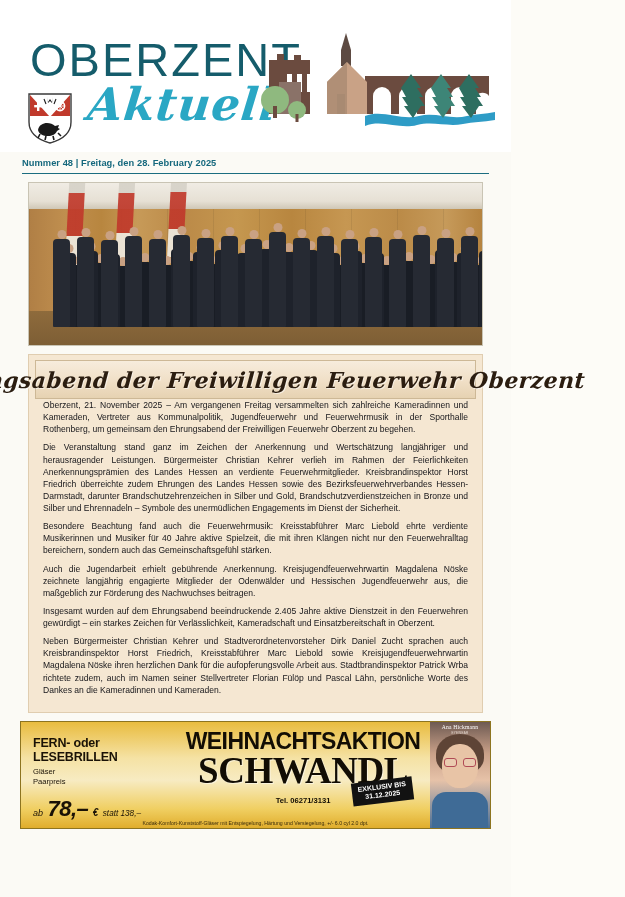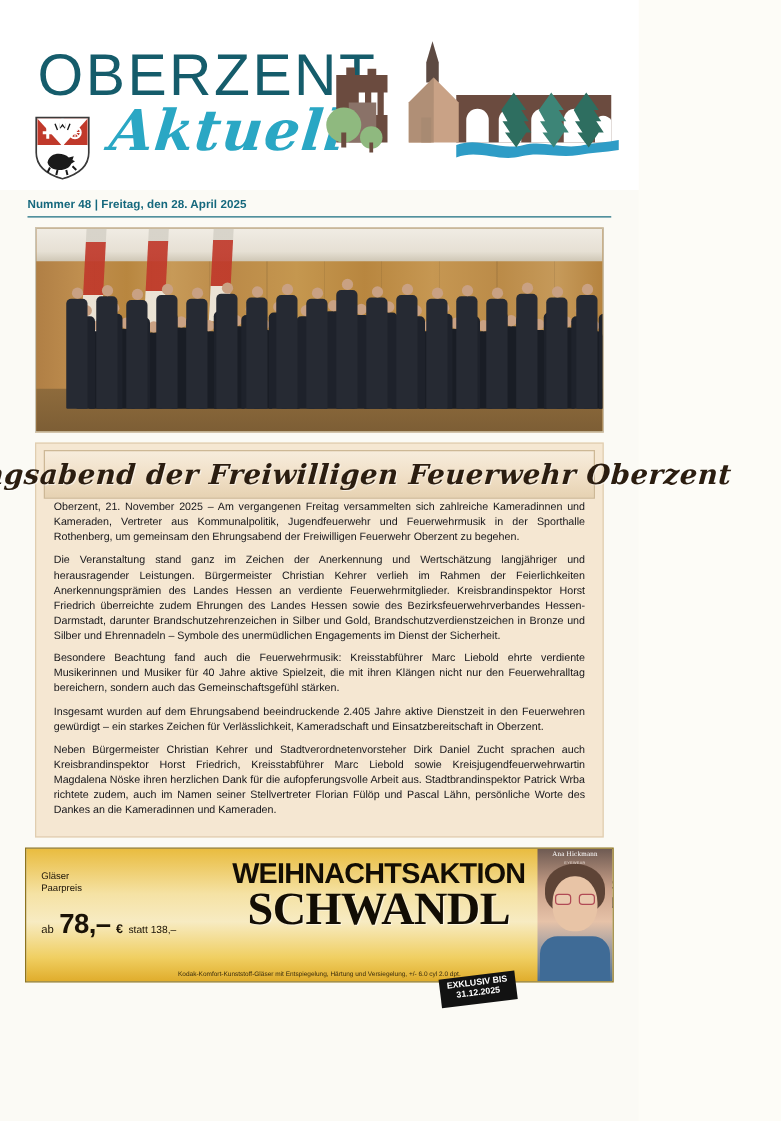--- a/index.html
+++ b/index.html
@@ -232,20 +232,21 @@
     letter-spacing: -0.2px;
   }
   .ad-sub {
     font-size: 7.6px;
     line-height: 1.3;
     margin-top: 3px;
   }
   .ad-price {
     margin-top: 10px;
     white-space: nowrap;
+    font-style: italic;
   }
   .ad-price .ab { font-size: 9px; }
   .ad-price .val { font-size: 22px; font-weight: bold; letter-spacing: -0.5px; }
   .ad-price .eur { font-size: 10px; font-weight: bold; }
   .ad-price .was { font-size: 8.2px; }
 
   .ad-title {
     position: absolute;
     left: 152px;
     top: 6px;
@@ -425,21 +426,21 @@
       <path d="M214 96 l-9 -12 h4 l-6 -9 h4 l-5 -9 l10 -14 l10 14 h-4 l6 9 h-4 l6 9 h-4 Z" fill="#2e6e60" transform="translate(0,-8)"></path>
 
       <circle cx="18" cy="70" r="14" fill="#8fb97f"></circle>
       <rect x="16" y="76" width="4" height="12" fill="#6b4b3f"></rect>
       <circle cx="40" cy="80" r="9" fill="#8fb97f"></circle>
       <rect x="38.5" y="84" width="3" height="8" fill="#6b4b3f"></rect>
     </svg>
   </div>
 
   <div class="subbar">
-    <div class="right">Nummer 48 | Freitag, den 28. April 2025</div>
+    <div class="right">Nummer 48 | Freitag, den 28. February 2025</div>
   </div>
   <div class="rule"></div>
 
   <div class="photo-wrap">
     <div class="photo-wall"></div>
     <div class="wall-panel-lines"></div>
     <div class="wall-top"></div>
     <div class="banner b1"></div>
     <div class="banner b2"></div>
     <div class="banner b3"></div>
@@ -516,32 +517,38 @@
     </div>
   </div>
 
   <div class="article">
     <div class="banner-head">
       <div class="script">Ehrungsabend der Freiwilligen Feuerwehr Oberzent</div>
     </div>
     <p>Oberzent, 21. November 2025 – Am vergangenen Freitag versammelten sich zahlreiche Kameradinnen und Kameraden, Vertreter aus Kommunalpolitik, Jugendfeuerwehr und Feuerwehrmusik in der Sporthalle Rothenberg, um gemeinsam den Ehrungsabend der Freiwilligen Feuerwehr Oberzent zu begehen.</p>
     <p>Die Veranstaltung stand ganz im Zeichen der Anerkennung und Wertschätzung langjähriger und herausragender Leistungen. Bürgermeister Christian Kehrer verlieh im Rahmen der Feierlichkeiten Anerkennungsprämien des Landes Hessen an verdiente Feuerwehrmitglieder. Kreisbrandinspektor Horst Friedrich überreichte zudem Ehrungen des Landes Hessen sowie des Bezirksfeuerwehrverbandes Hessen-Darmstadt, darunter Brandschutzehrenzeichen in Silber und Gold, Brandschutzverdienstzeichen in Bronze und Silber und Ehrennadeln – Symbole des unermüdlichen Engagements im Dienst der Sicherheit.</p>
     <p>Besondere Beachtung fand auch die Feuerwehrmusik: Kreisstabführer Marc Liebold ehrte verdiente Musikerinnen und Musiker für 40 Jahre aktive Spielzeit, die mit ihren Klängen nicht nur den Feuerwehralltag bereichern, sondern auch das Gemeinschaftsgefühl stärken.</p>
+    <p>Auch die Jugendarbeit erhielt gebührende Anerkennung. Kreisjugendfeuerwehrwartin Magdalena Nöske zeichnete langjährig engagierte Mitglieder der Odenwälder und Hessischen Jugendfeuerwehr aus, die maßgeblich zur Förderung des Nachwuchses beitragen.</p>
     <p>Insgesamt wurden auf dem Ehrungsabend beeindruckende 2.405 Jahre aktive Dienstzeit in den Feuerwehren gewürdigt – ein starkes Zeichen für Verlässlichkeit, Kameradschaft und Einsatzbereitschaft in Oberzent.</p>
     <p>Neben Bürgermeister Christian Kehrer und Stadtverordnetenvorsteher Dirk Daniel Zucht sprachen auch Kreisbrandinspektor Horst Friedrich, Kreisstabführer Marc Liebold sowie Kreisjugendfeuerwehrwartin Magdalena Nöske ihren herzlichen Dank für die aufopferungsvolle Arbeit aus. Stadtbrandinspektor Patrick Wrba richtete zudem, auch im Namen seiner Stellvertreter Florian Fülöp und Pascal Lähn, persönliche Worte des Dankes an die Kameradinnen und Kameraden.</p>
   </div>
 
   <div class="ad">
 
     <div class="ad-title">WEIHNACHTSAKTION</div>
     <div class="ad-brand">SCHWANDL</div>
     <div class="ad-addr">
+      <div>Tel. 06271/3131</div>
     </div>
 
     <div class="ad-left">
+      <div class="ad-prod">
+        <div>FERN- oder</div>
+        <div>LESEBRILLEN</div>
+      </div>
       <div class="ad-sub">
         <div>Gläser</div>
         <div>Paarpreis</div>
       </div>
       <div class="ad-price">
         <span class="ab">ab</span>
         <span class="val">78,–</span>
         <span class="eur">€</span>
         <span class="was">statt 138,–</span>
       </div>

